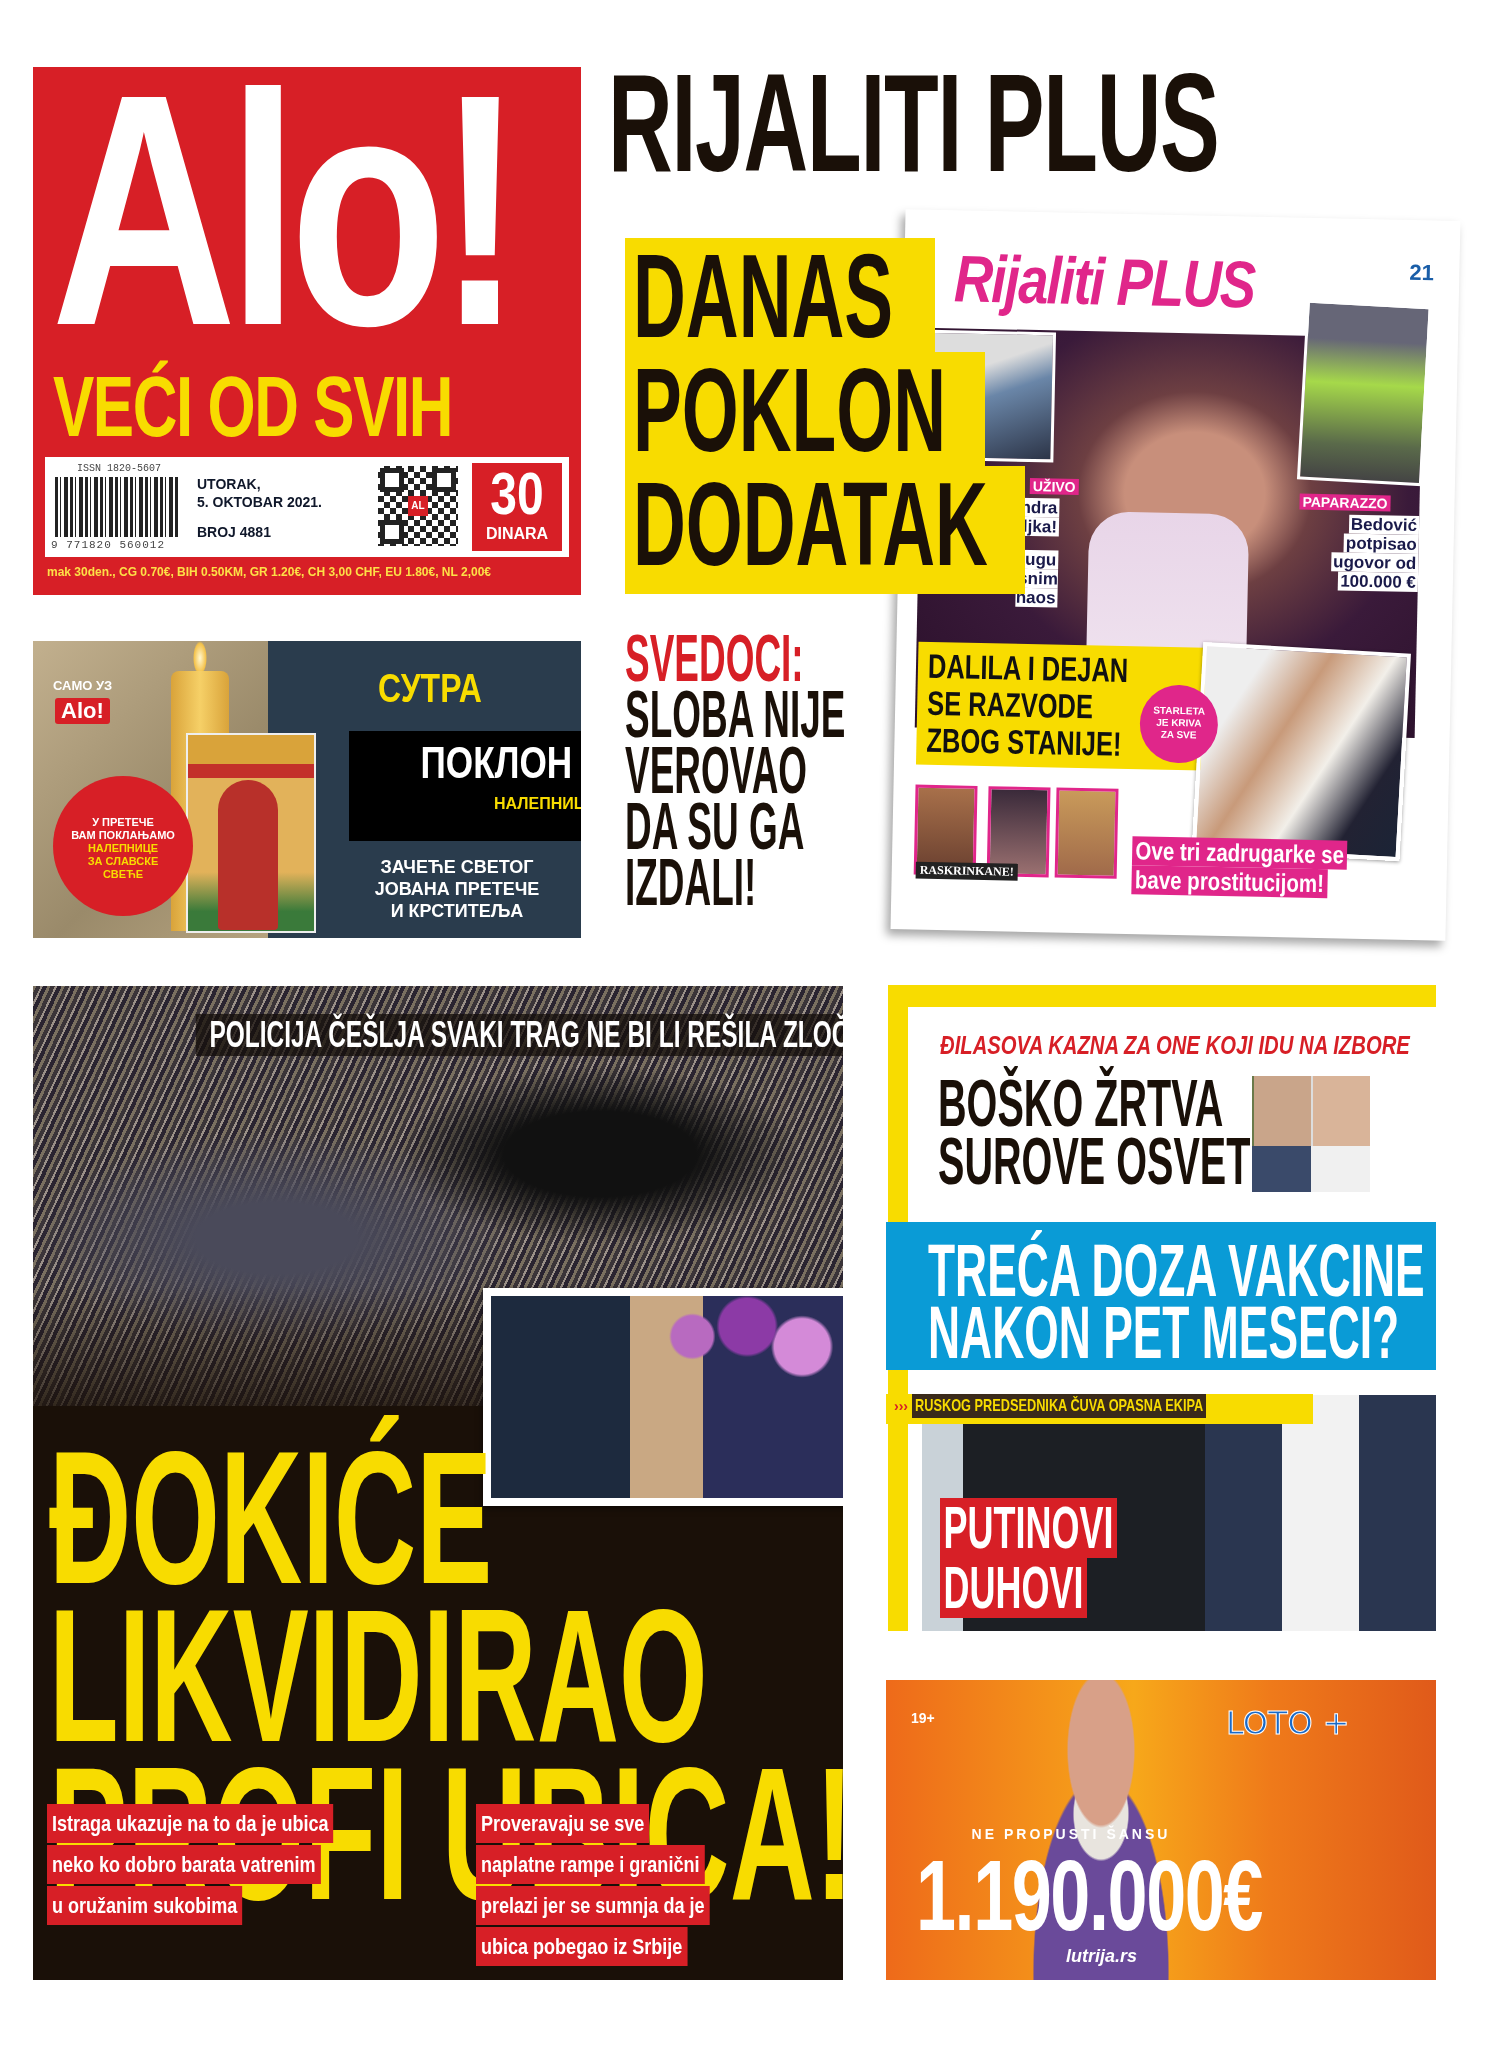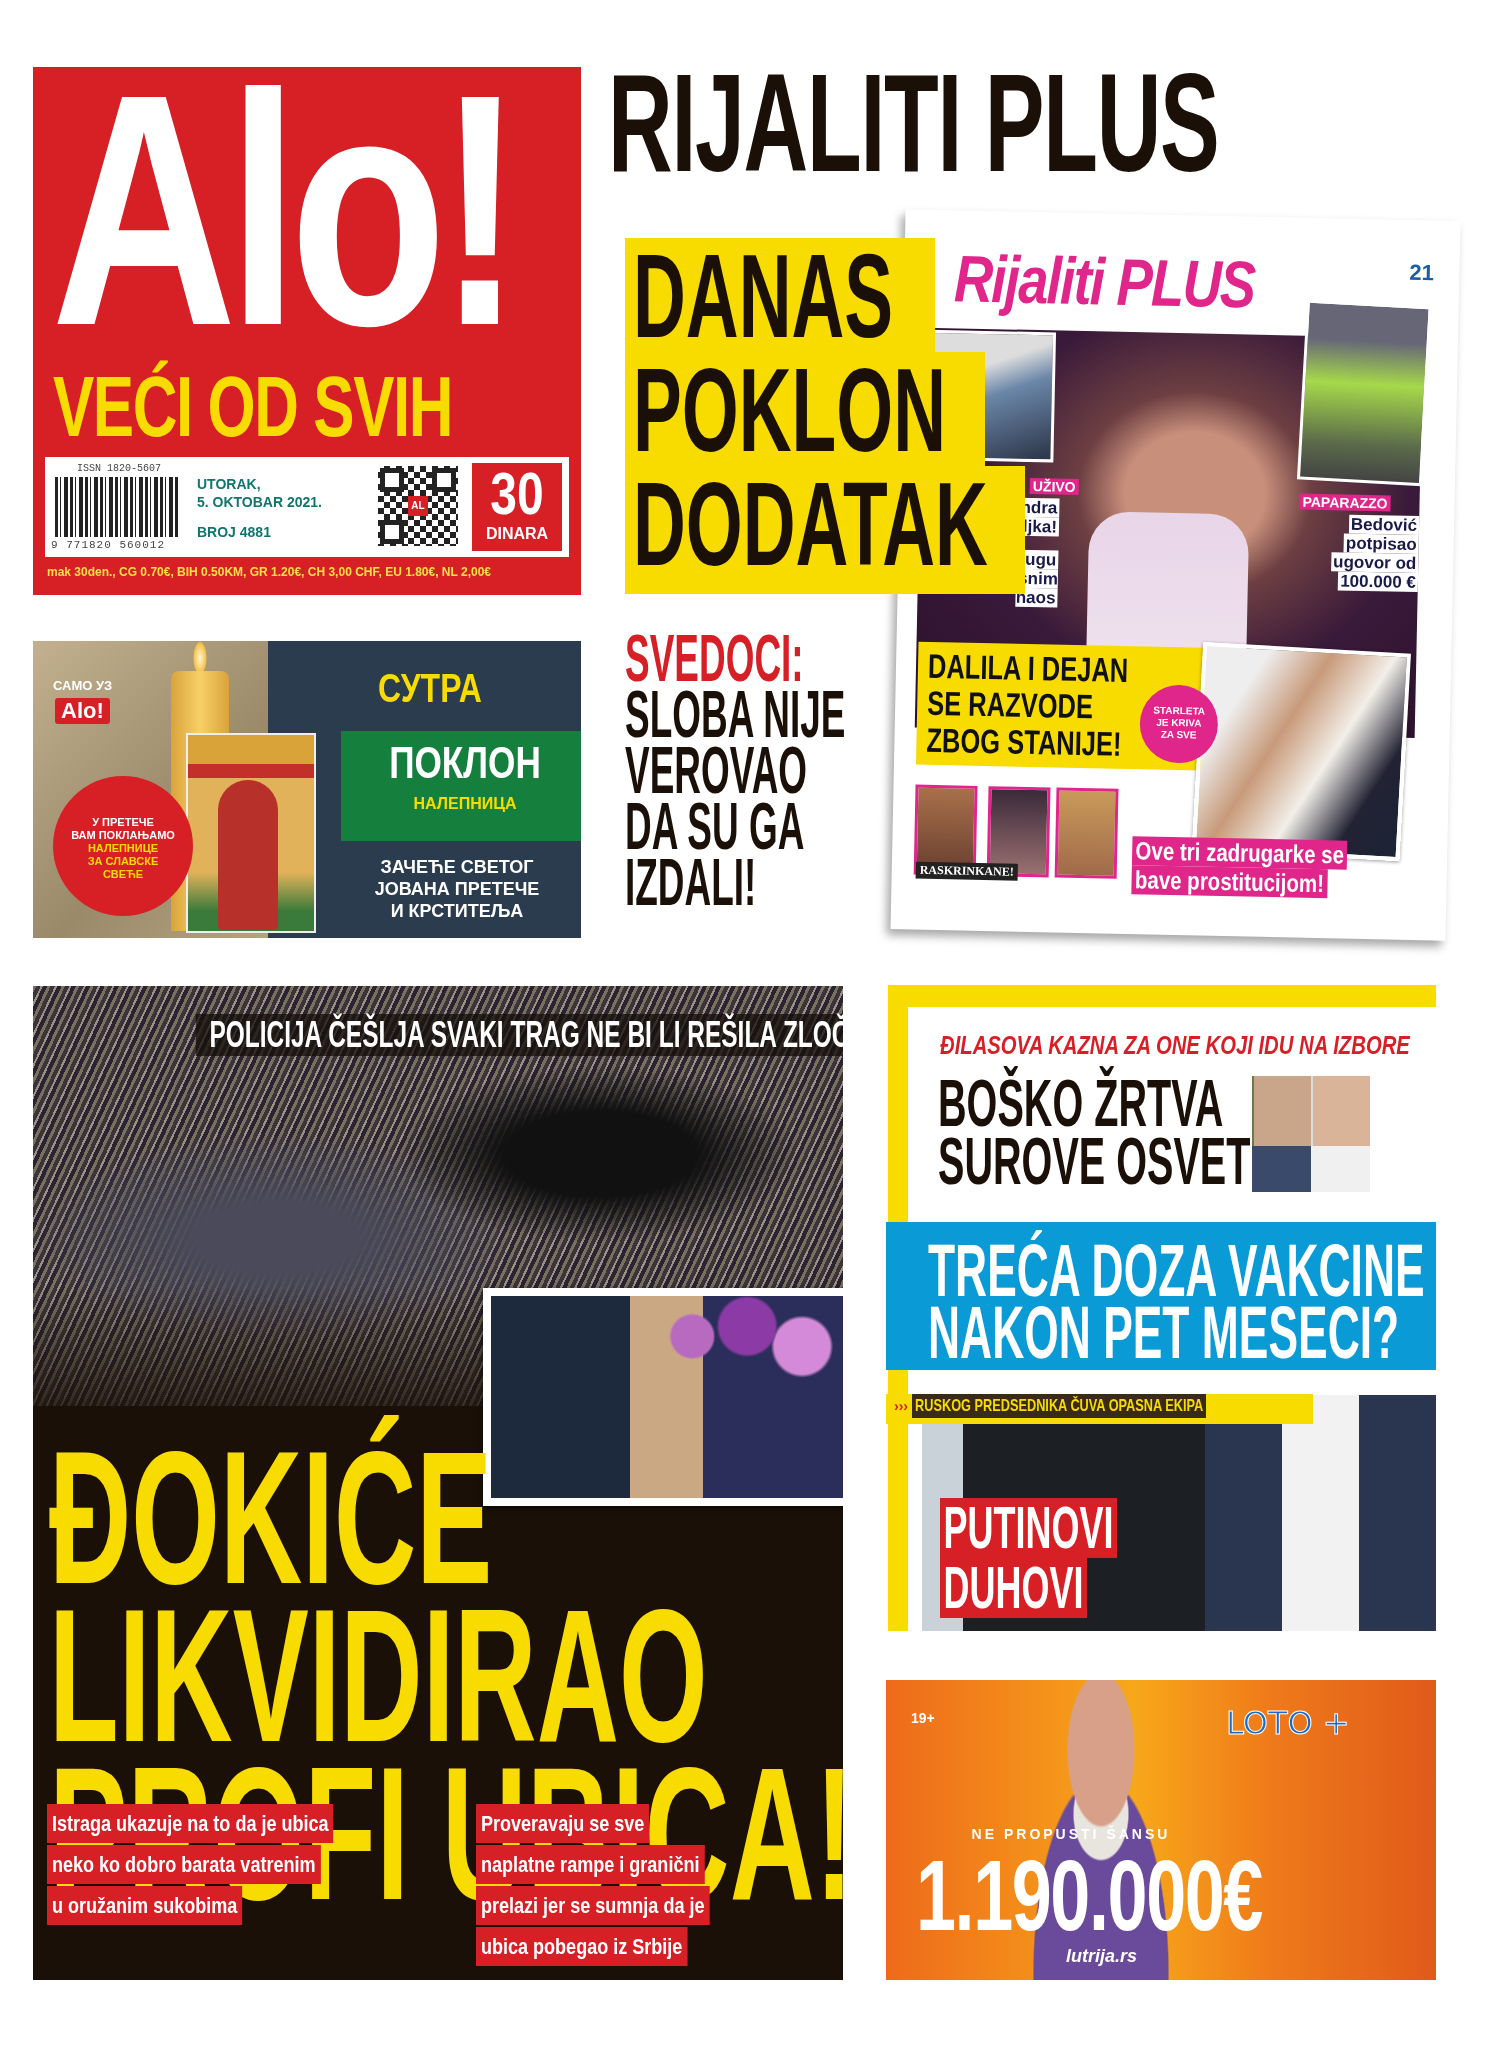--- a/index.html
+++ b/index.html
@@ -9,21 +9,21 @@
 
   
   #masthead { left: 33px; top: 67px; width: 548px; height: 528px; background: #d71f26; }
   #logo { left: 18px; top: 8px; width: 520px; height: 270px; color: #fff; font-weight: 900; font-size: 330px; line-height: 270px; letter-spacing: -12px; transform: scaleX(0.78); transform-origin: left top; white-space: nowrap; font-family: "Liberation Sans", sans-serif; }
   #tagline { left: 20px; top: 296px; color: #f8dc00; font-weight: 900; font-size: 86px; line-height: 86px; white-space: nowrap; transform: scaleX(0.72); transform-origin: left top; letter-spacing: -2px; font-family: "Liberation Sans", sans-serif; }
   #infobar { left: 12px; top: 390px; width: 524px; height: 100px; background: #fff; }
   #barcode { left: 4px; top: 4px; width: 136px; height: 92px; }
   .bars { position: absolute; left: 6px; top: 16px; width: 124px; height: 60px; background: repeating-linear-gradient(90deg, #222 0 3px, #fff 3px 5px, #222 5px 6px, #fff 6px 9px, #222 9px 13px, #fff 13px 15px); }
   .issn { position: absolute; left: 28px; top: 2px; font-size: 10px; color: #444; font-family: "Liberation Mono", monospace; }
   .ean { position: absolute; left: 2px; top: 78px; font-size: 11px; color: #444; font-family: "Liberation Mono", monospace; letter-spacing: 1px; }
-  #dateblock { left: 152px; top: 18px; font-size: 14px; font-weight: 700; color: #0f766e; line-height: 18px; }
+  #dateblock { left: 152px; top: 18px; font-size: 14px; font-weight: 700; color: #0f172a; line-height: 18px; }
   #qr { left: 330px; top: 6px; width: 86px; height: 86px; background:
     conic-gradient(#222 25%, #fff 0 50%, #222 0 75%, #fff 0) 0 0/12px 12px; border: 3px solid #fff; }
   #qr .corner { position: absolute; width: 24px; height: 24px; border: 5px solid #222; background: #fff; }
   #qr .al { position: absolute; left: 30px; top: 30px; width: 20px; height: 20px; background: #d71f26; color: #fff; font-size: 10px; font-weight: 700; text-align: center; line-height: 20px; }
   #price { left: 425px; top: 4px; width: 94px; height: 92px; background: #d71f26; border: 2px solid #fff; color: #fff; text-align: center; }
   #price .num { font-size: 60px; font-weight: 900; line-height: 62px; display: block; transform: scaleX(0.8); }
   #price .cur { font-size: 16px; font-weight: 700; line-height: 18px; display: block; }
   #pricesline { left: 14px; top: 498px; color: #fde047; font-size: 12px; font-weight: 700; white-space: nowrap; }
 
   
@@ -67,21 +67,21 @@
   #promo .left { position: absolute; left: 0; top: 0; width: 235px; height: 297px; background: linear-gradient(135deg, #c2b08e, #9a8a6a 60%, #b5a37f); }
   #promo .candle { position: absolute; left: 138px; top: 30px; width: 58px; height: 260px; background: linear-gradient(90deg, #d9a33a, #f6d067, #d9a33a); border-radius: 8px 8px 0 0; }
   #promo .flame { position: absolute; left: 160px; top: 0; width: 14px; height: 34px; background: radial-gradient(ellipse, #fff7d0, #f4c24a 60%, transparent 70%); }
   #promo .icon { position: absolute; left: 153px; top: 92px; width: 130px; height: 200px; background: linear-gradient(180deg, #d9a33a 0 15%, #c3302a 15% 22%, #e2b25a 22% 70%, #3a7a3a 90%); border: 2px solid #eee; }
   #promo .icon .fig { position: absolute; left: 30px; top: 45px; width: 60px; height: 150px; background: #b8302a; border-radius: 30px 30px 4px 4px; }
   #promo .samo { position: absolute; left: 20px; top: 37px; color: #fff; font-size: 13px; font-weight: 700; }
   #promo .alo { position: absolute; left: 22px; top: 57px; background: #d71f26; color: #fff; font-size: 22px; font-weight: 900; padding: 0 6px; border-radius: 3px; }
   #promo .seal { position: absolute; left: 20px; top: 135px; width: 140px; height: 140px; border-radius: 50%; background: #d71f26; text-align: center; padding-top: 40px; font-size: 11px; font-weight: 700; line-height: 13px; color: #fff; }
   #promo .seal .y { color: #f8dc00; }
   #promo .sutra { position: absolute; left: 345px; top: 25px; color: #f8dc00; font-size: 40px; font-weight: 900; transform: scaleX(0.8); transform-origin: left top; }
-  #promo .pokl { position: absolute; left: 308px; top: 90px; width: 248px; height: 110px; background: #15803d; text-align: center; color: #fff; }
+  #promo .pokl { position: absolute; left: 316px; top: 90px; width: 248px; height: 110px; background: #000000; text-align: right; color: #fff; }
   #promo .pokl .t1 { font-size: 44px; font-weight: 900; line-height: 64px; display: block; transform: scaleX(0.8); }
   #promo .pokl .t2 { font-size: 16px; font-weight: 700; color: #f8dc00; display: block; }
   #promo .zac { position: absolute; left: 300px; top: 215px; width: 248px; text-align: center; color: #fff; font-size: 18px; font-weight: 700; line-height: 22px; }
 
   
   #main-story { left: 33px; top: 986px; width: 810px; height: 994px; background: #1a1008; overflow: hidden; }
   #crime-photo { left: 0; top: 0; width: 810px; height: 420px; background:
     radial-gradient(ellipse at 70% 40%, #111 0 12%, transparent 25%),
     radial-gradient(ellipse at 30% 60%, #4a4a5a 0 10%, transparent 30%),
     repeating-linear-gradient(115deg, #7a7060 0 3px, #3a3438 3px 7px, #9a9088 7px 9px, #2a2430 9px 13px); }

